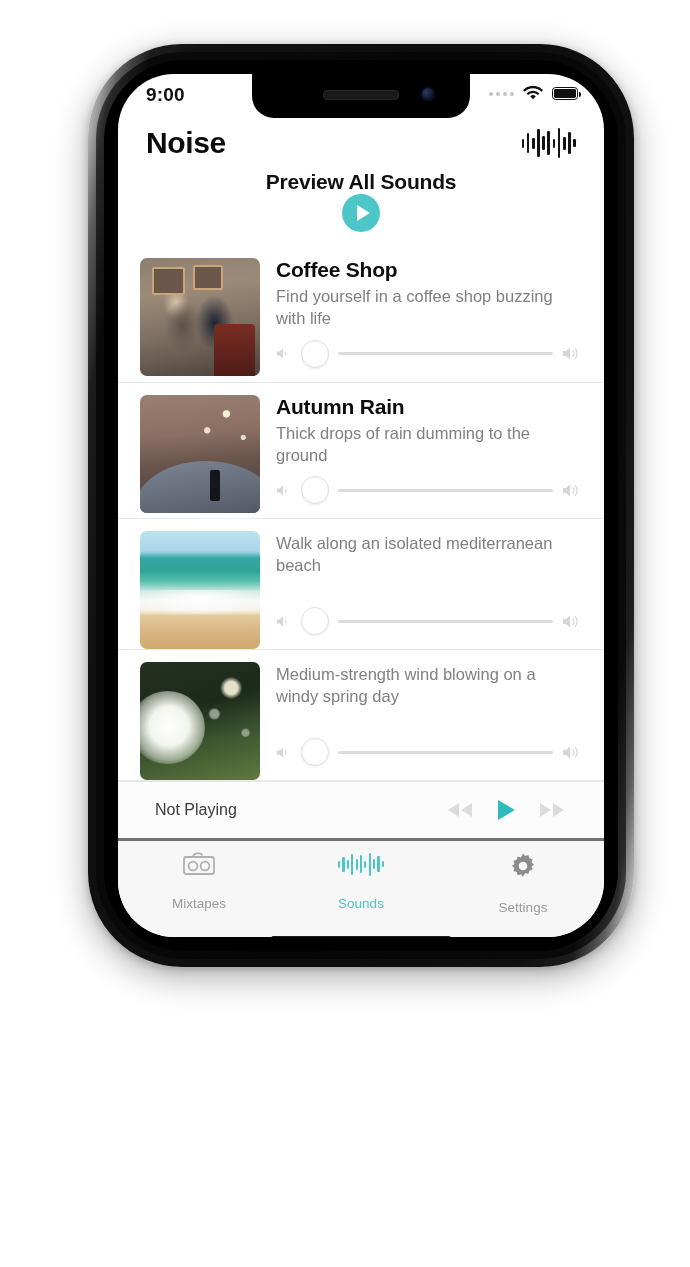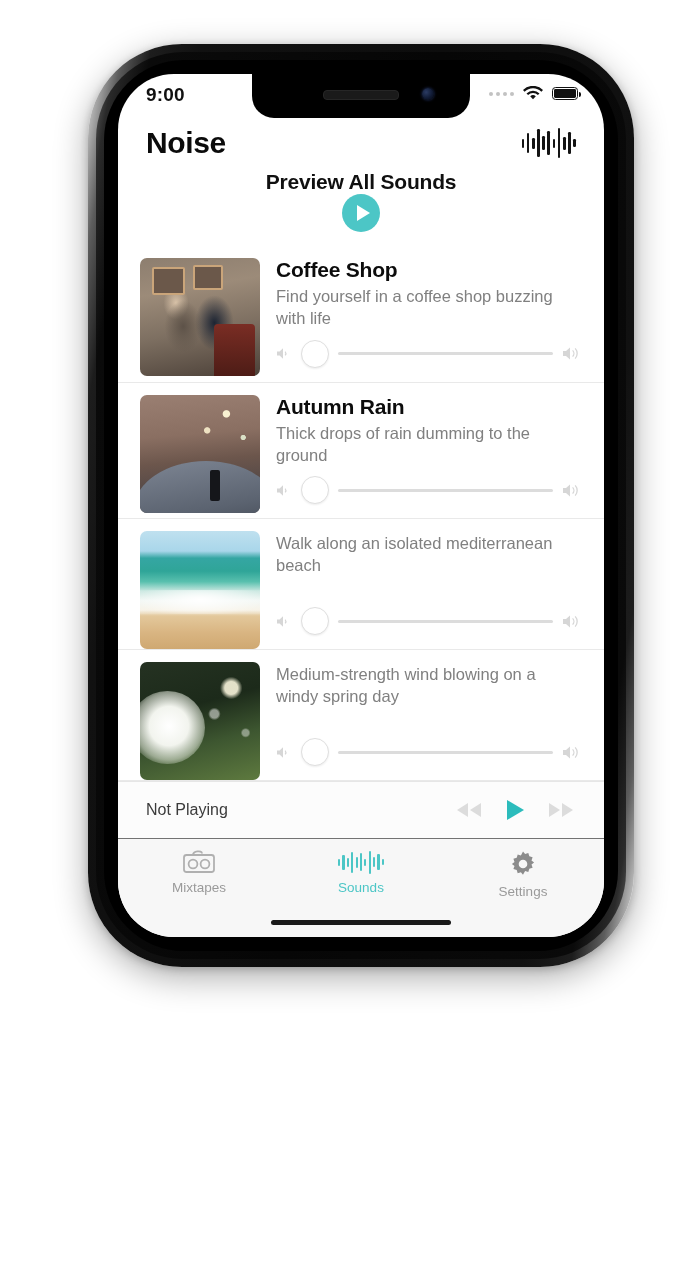--- a/index.html
+++ b/index.html
@@ -161,29 +161,29 @@
       radial-gradient(circle 9px at 62% 44%,rgba(255,255,255,.5) 0 45%,transparent 70%),
       radial-gradient(circle 7px at 88% 60%,rgba(255,255,255,.42) 0 45%,transparent 70%),
       linear-gradient(165deg,#253222 0%,#1c2a1a 38%,#3d5630 66%,#5e7a3f 100%);}
   .art-wind .puff{position:absolute;left:-8%;top:24%;width:62%;height:62%;
       border-radius:50%;
       background:radial-gradient(circle at 52% 48%,#ffffff 0%,#f2f4ee 36%,rgba(235,240,228,.55) 62%,rgba(220,228,210,0) 78%);}
 
   
   .nowplaying{
     display:flex;align-items:center;justify-content:space-between;
-    padding:16px 28px;background:#fcfcfc;border-top:1px solid #e6e6e6;
-    border-bottom:1px solid #737373;
+    padding:16px 37px;background:#fcfcfc;border-top:1px solid #e6e6e6;
+    border-bottom:3px solid #737373;
   }
   .np-text{font-size:16px;color:#3b3b3b;}
   .np-controls{display:flex;align-items:center;gap:20px;}
 
   
   .tabbar{display:flex;background:#f7f7f7;padding:10px 0 6px 0;}
-  .tab{flex:1;display:flex;flex-direction:column;align-items:center;gap:5px;}
+  .tab{flex:1;display:flex;flex-direction:column;align-items:center;gap:19px;}
   .tab-label{font-size:13.5px;color:#9a9a9a;}
   .tab-label.active{color:#4cc6c6;}
   .tab-wave{display:flex;align-items:center;gap:2.2px;height:26px;}
   .tab-wave i{display:block;width:2.2px;border-radius:1.1px;background:#4cc6c6;}
   .home-bar{height:34px;background:#f7f7f7;display:flex;align-items:center;justify-content:center;}
   .home-bar b{display:block;width:180px;height:5.5px;border-radius:3px;background:#1a1a1a;}
 </style>
 </head>
 <body>
 

